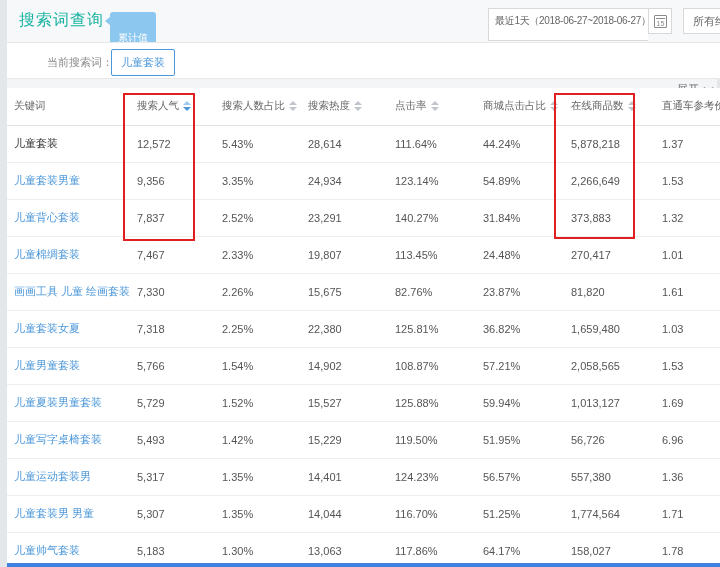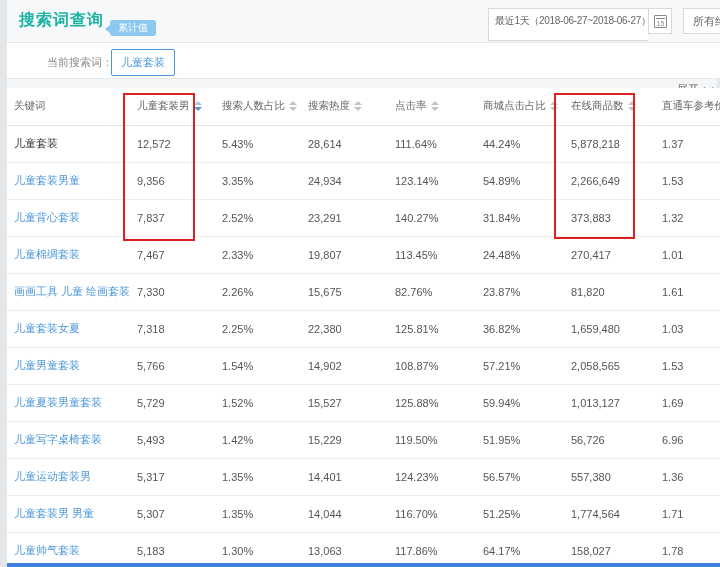--- a/index.html
+++ b/index.html
@@ -6,23 +6,23 @@
   html,body { width:720px; height:567px; }
   body {
     font-family:"Liberation Sans","DejaVu Sans",sans-serif;
     background:#f4f5f7; color:#555; overflow:hidden; position:relative;
   }
   .left-strip  { position:absolute; left:0; top:0; width:7px; height:567px; background:#e4e7ea; }
   .right-strip { position:absolute; right:0; top:0; width:3px; height:567px; background:#e4e7ea; }
 
   
   .topbar { position:absolute; left:7px; top:0; right:0; height:42px; background:#f7f8f9; }
-  .page-title { position:absolute; left:12px; top:10px; font-size:16px; font-weight:bold; color:#1ab3a3; letter-spacing:1px; }
+  .page-title { position:absolute; left:12px; top:10px; font-size:16px; font-weight:normal; color:#1ab3a3; letter-spacing:1px; }
   .badge { position:absolute; left:103px; top:12px; background:#8bc7ee; color:#fff; font-size:10px;
-           padding:3px 8px; border-radius:3px; line-height:1;margin-top:8px; }
+           padding:21px 8px; border-radius:3px; line-height:1; }
   .badge-arrow { position:absolute; left:-5px; top:5px; width:0; height:0;
            border-top:4px solid transparent; border-bottom:4px solid transparent; border-right:5px solid #8bc7ee; }
   .date-ctrl { position:absolute; left:481px; top:8px; width:160px; height:33px; background:#fff;
            border:1px solid #d9d9d9; border-right:none; color:#666; font-size:10px; letter-spacing:-0.3px;
            line-height:24px; padding:0 6px; white-space:nowrap; overflow:hidden; }
   .cal-btn { position:absolute; left:641px; top:8px; width:24px; height:26px; background:#fff;
            border:1px solid #d9d9d9; cursor:pointer; }
   .cal-glyph { position:absolute; left:5px; top:6px; width:13px; height:13px; border:1px solid #8a8a8a; border-radius:1px; }
   .cal-glyph::before { content:""; position:absolute; left:1px; right:1px; top:2px; height:1px; background:#8a8a8a; }
   .cal-glyph .cal-num { position:absolute; left:0; right:0; top:3px; text-align:center; font-size:7px; color:#8a8a8a; line-height:9px; }
@@ -104,21 +104,21 @@
         <col class="c3">
         <col class="c4">
       <col class="c5">
         <col class="c6">
         <col class="c7">
         <col class="c8">
     </colgroup>
     <thead>
         <tr id="header-row">
           <th><span>关键词</span></th>
-          <th><span>儿童套装男</span><span class="sort sorted"><i class="up"></i><i class="dn"></i></span></th>
+          <th><span>搜索人气</span><span class="sort sorted"><i class="up"></i><i class="dn"></i></span></th>
           <th><span>搜索人数占比</span><span class="sort"><i class="up"></i><i class="dn"></i></span></th>
           <th><span>搜索热度</span><span class="sort"><i class="up"></i><i class="dn"></i></span></th>
           <th><span>点击率</span><span class="sort"><i class="up"></i><i class="dn"></i></span></th>
           <th><span>商城点击占比</span><span class="sort"><i class="up"></i><i class="dn"></i></span></th>
           <th><span>在线商品数</span><span class="sort"><i class="up"></i><i class="dn"></i></span></th>
           <th><span>直通车参考价</span></th>
         </tr>
       </thead>
     <tbody id="body-rows">
         <tr>

